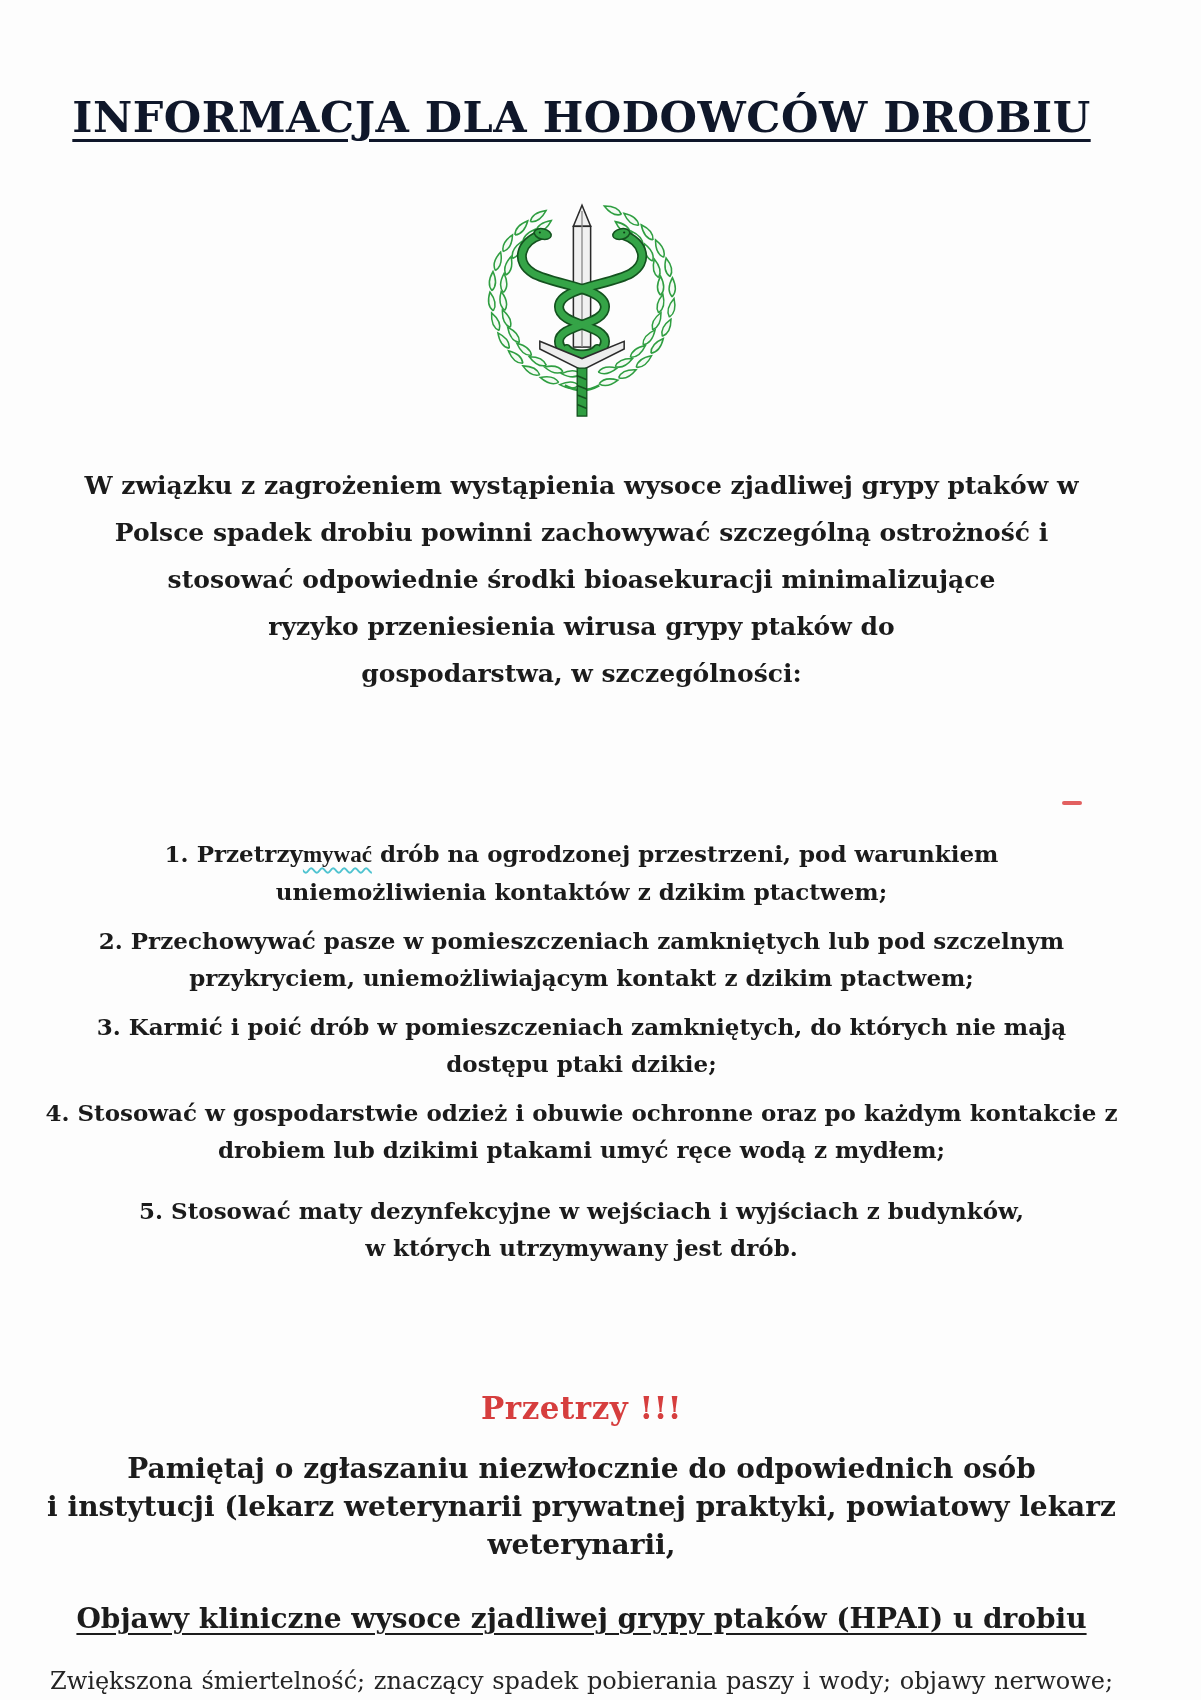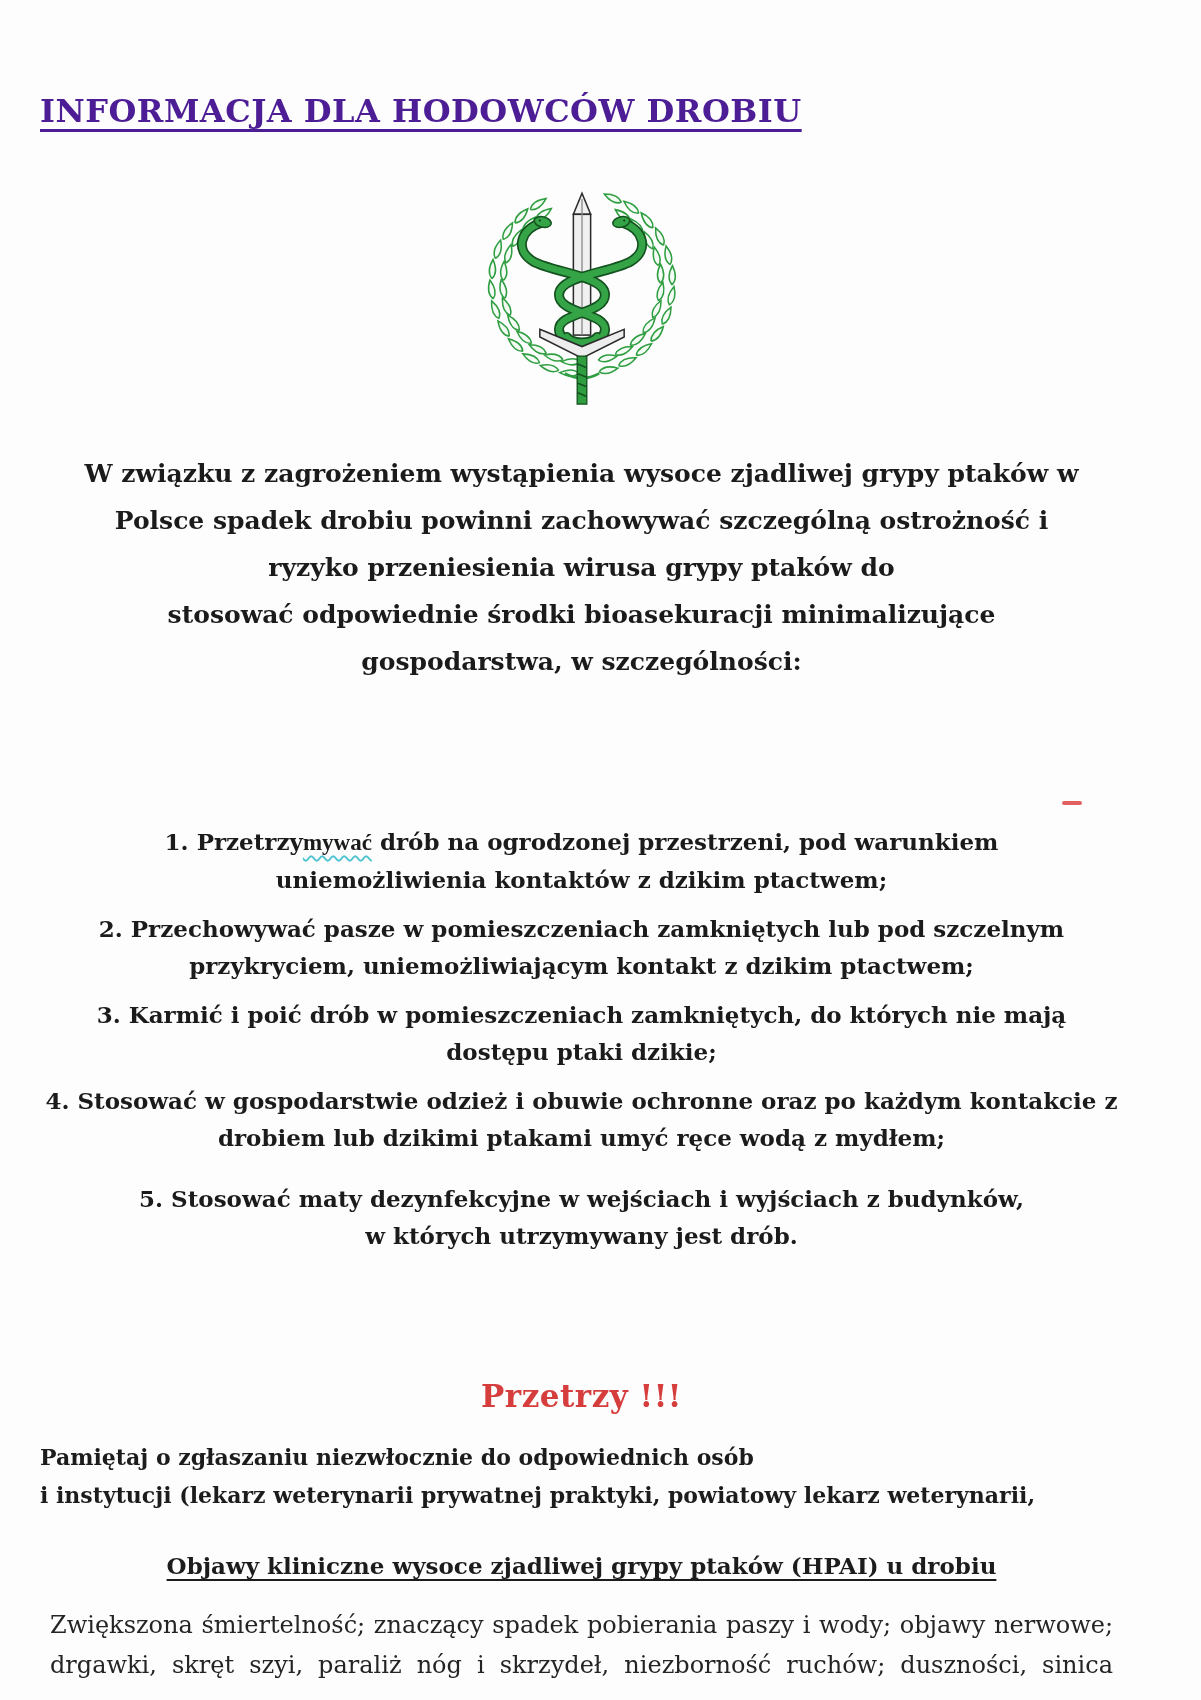--- a/index.html
+++ b/index.html
@@ -7,28 +7,28 @@
     width:1201px;height:1700px;
     background:#fdfdfd;
     font-family:"DejaVu Serif","Liberation Serif",serif;
     color:#1c1c1c;
     position:relative;
     overflow:hidden;
   }
   .content{padding:0 78px 0 40px;}
   .doc-title{
     margin:92px 0 0 0;
-    text-align:left;
-    font-size:32px;
+    text-align:center;
+    font-size:43px;
     font-weight:700;
     letter-spacing:0.5px;
     text-decoration:underline;
     text-decoration-thickness:3px;
     text-underline-offset:7px;
-    color:#4c1d95;
+    color:#0f172a;
   }
   .logo-wrap{margin-top:40px;text-align:center;}
   .intro{
     margin:34px 0 0 0;
     text-align:center;
     font-size:25px;
     font-weight:700;
     line-height:47px;
     color:#1b1b1b;
   }
@@ -50,28 +50,29 @@
   }
   .alert-heading{
     margin:124px 0 0 0;
     text-align:center;
     font-size:31px;
     font-weight:700;
     letter-spacing:0.5px;
   }
   .reminder{
     margin:24px 0 0 0;
-    font-size:22px;
+    text-align:center;
+    font-size:28px;
     font-weight:700;
     line-height:38px;
   }
   .symptoms-heading{
     margin:38px 0 0 0;
     text-align:center;
-    font-size:23px;
+    font-size:28px;
     font-weight:700;
     text-decoration:underline;
     text-decoration-thickness:2px;
     text-underline-offset:5px;
   }
   .symptoms-body{
     margin:26px 0 0 0;
     padding:0 10px;
     font-size:24px;
     font-weight:400;
@@ -188,22 +189,22 @@
         <line x1="115" y1="212" x2="125" y2="216" stroke="#14521f" stroke-width="1.6"></line>
         <line x1="115" y1="222" x2="125" y2="226" stroke="#14521f" stroke-width="1.6"></line>
         <line x1="115" y1="232" x2="125" y2="236" stroke="#14521f" stroke-width="1.6"></line>
       </g>
     </svg>
   </div>
 
   <p class="intro">
     <span class="line">W związku z zagrożeniem wystąpienia wysoce zjadliwej grypy ptaków w</span>
     <span class="line">Polsce spadek drobiu powinni zachowywać szczególną ostrożność i</span>
+    <span class="line">stosować odpowiednie środki bioasekuracji minimalizujące</span>
     <span class="line">ryzyko przeniesienia wirusa grypy ptaków do</span>
-    <span class="line">stosować odpowiednie środki bioasekuracji minimalizujące</span>
     <span class="line">gospodarstwa, w szczególności:</span>
   </p>
 
   <div class="list">
     <p class="list-item">
       <span class="line"><span>1. Przetrzy</span><span class="squiggle">mywać</span><span> drób na ogrodzonej przestrzeni, pod warunkiem</span></span>
       <span class="line">uniemożliwienia kontaktów z dzikim ptactwem;</span>
     </p>
     <p class="list-item">
       <span class="line">2. Przechowywać pasze w pomieszczeniach zamkniętych lub pod szczelnym</span>

